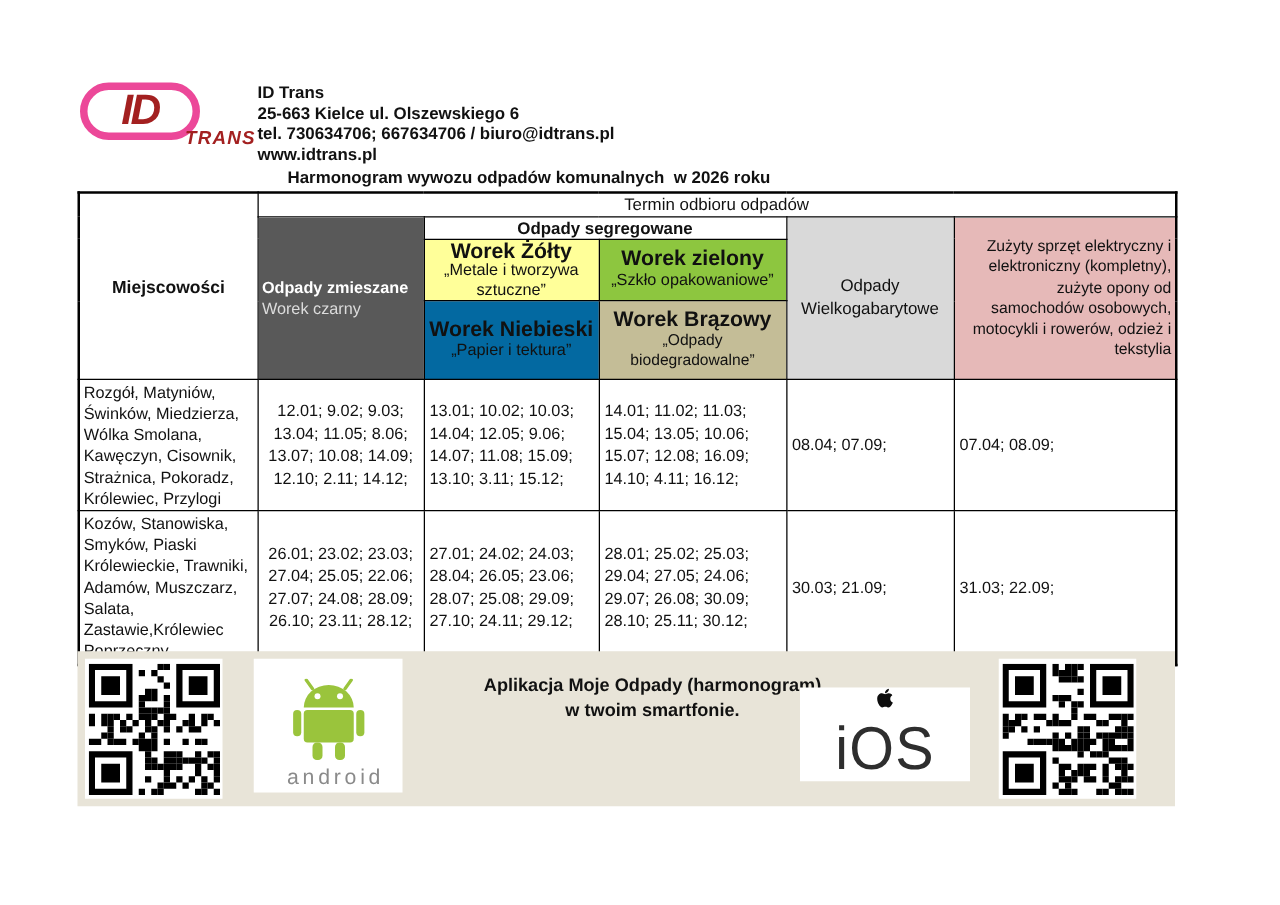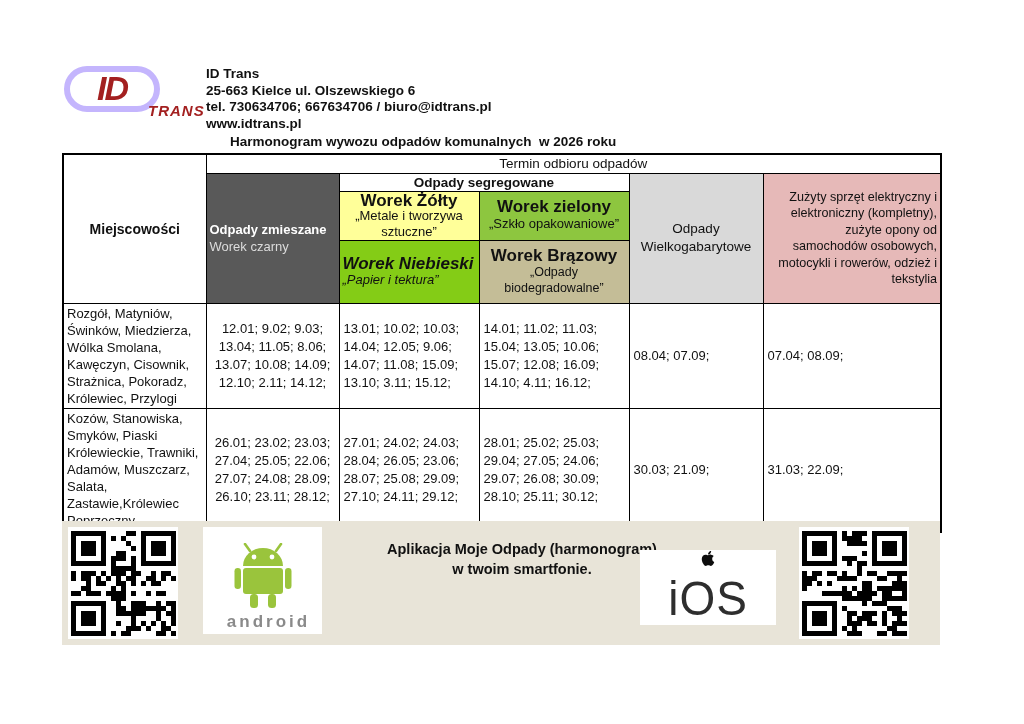--- a/index.html
+++ b/index.html
@@ -1,56 +1,56 @@
 <!DOCTYPE html>
 <html><head>
 <meta charset="utf-8">
 <style>
   html,body{margin:0;padding:0;background:#fff;}
   body{width:1024px;height:724px;position:relative;font-family:"Liberation Sans",sans-serif;color:#111;}
   .abs{position:absolute;}
 
   
   .logo{left:64px;top:66px;width:135px;height:60px;}
-  .logo-oval{position:absolute;left:0;top:0;width:96px;height:46px;border:6px solid #c4b5fd;border-radius:26px;box-sizing:border-box;display:flex;align-items:center;justify-content:center;}
+  .logo-oval{position:absolute;left:0;top:0;width:96px;height:46px;border:6px solid #ec4899;border-radius:26px;box-sizing:border-box;display:flex;align-items:center;justify-content:center;}
   .logo-id{font-style:italic;font-weight:bold;font-size:34px;color:#a32020;letter-spacing:-2px;line-height:1;transform:translateY(-1px);}
   .logo-trans{position:absolute;left:84px;top:36px;font-style:italic;font-weight:bold;font-size:15px;color:#a32020;letter-spacing:1px;}
 
   
   .company{left:206px;top:66px;font-weight:bold;font-size:13.5px;line-height:16.5px;}
   .doc-title{left:220px;top:134px;font-weight:bold;font-size:13.5px;white-space:pre;padding-left:10px;}
 
   
   table.schedule{position:absolute;left:62px;top:153px;width:878px;border-collapse:collapse;table-layout:fixed;border:2px solid #000;font-size:13px;}
   table.schedule td{border:1px solid #000;padding:1px 3px;vertical-align:middle;overflow:hidden;}
   .b{font-weight:bold;}
   .c-termin{text-align:center;font-size:13.5px;}
   .c-places-h{text-align:center;font-weight:bold;font-size:14px;background:#fff;}
   .c-segreg{text-align:center;font-weight:bold;font-size:13.5px;background:#fff;}
   .c-zmieszane{background:#595959;color:#fff;text-align:left;line-height:17px;}
   .c-zmieszane .sub{color:#dcdcdc;}
   .c-yellow{background:#ffff99;text-align:center;line-height:15.5px;}
   .c-green{background:#8dc63f;text-align:center;line-height:16px;}
-  .c-blue{background:#84cc16;line-height:16px;font-style:italic;}
+  .c-blue{background:#0369a1;text-align:center;line-height:16px;}
   .c-tan{background:#c4bd97;text-align:center;line-height:16px;font-size:12.5px;}
   .c-tan .b,.c-blue .b,.c-yellow .b,.c-green .b{font-size:17px;}
   .c-bulky-h{background:#d9d9d9;text-align:center;white-space:pre-line;font-size:13.5px;line-height:18px;}
   .c-electro-h{background:#e6b9b8;text-align:right;white-space:pre-line;font-size:12.6px;line-height:16.5px;}
   td.places{white-space:pre-line;line-height:17px;font-size:13px;padding-left:4px;vertical-align:middle;}
   td.dates{white-space:pre-line;line-height:18px;font-size:13px;}
   td.dates.ctr{text-align:center;}
   td.dates.lft{padding-left:4px;}
 
   
   .footer{left:62px;top:521px;width:878px;height:124px;background:#e8e4d8;}
   .whitebox{position:absolute;background:#fff;flex-direction:column;}
   .qrbox-l{left:6px;top:6px;width:110px;height:112px;display:flex;align-items:center;justify-content:center;}
   .qrbox-r{left:737px;top:6px;width:110px;height:112px;display:flex;align-items:center;justify-content:center;}
   .android-box{left:141px;top:6px;width:119px;height:107px;display:flex;flex-direction:column;align-items:center;justify-content:flex-end;padding-bottom:4px;box-sizing:border-box;}
-  .android-word{font-size:17px;color:#8a8a8a;font-weight:bold;letter-spacing:3px;line-height:1;margin-top:4px;margin-left:12px;}
+  .android-word{font-size:17px;color:#8a8a8a;font-weight:normal;letter-spacing:3px;line-height:1;margin-top:4px;margin-left:12px;}
   .promo-text{position:absolute;left:240px;top:18px;width:440px;text-align:center;font-weight:bold;font-size:14.5px;line-height:20px;}
   .ios-box{left:578px;top:29px;width:136px;height:75px;display:flex;align-items:center;justify-content:center;gap:4px;}
   .ios-text{font-size:46px;color:#2e2e2e;font-weight:400;letter-spacing:1px;transform:scaleY(1.05);}
 </style>
 </head>
 <body>
 
 <div class="abs logo">
   <div class="logo-oval">
     <span class="logo-id">ID</span>

